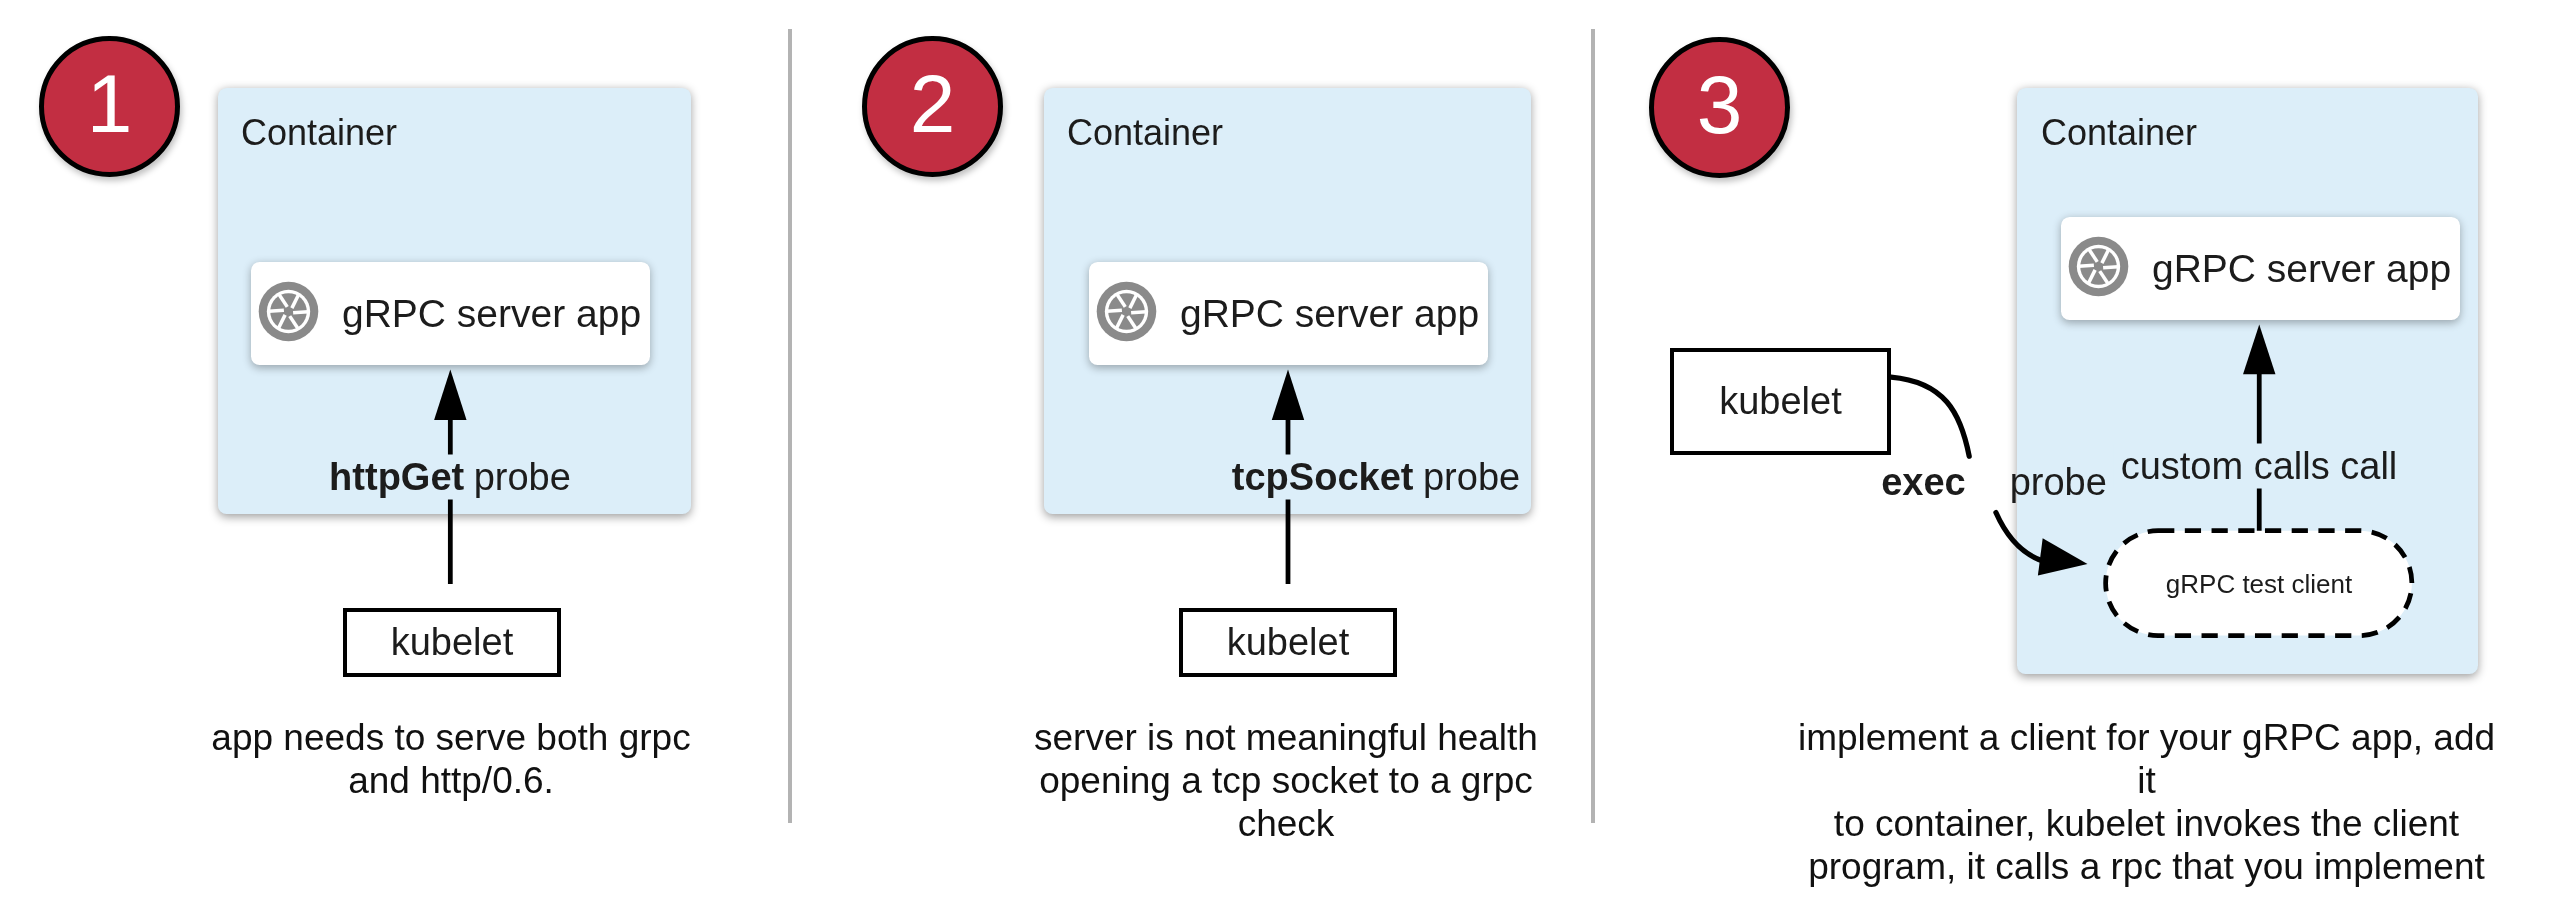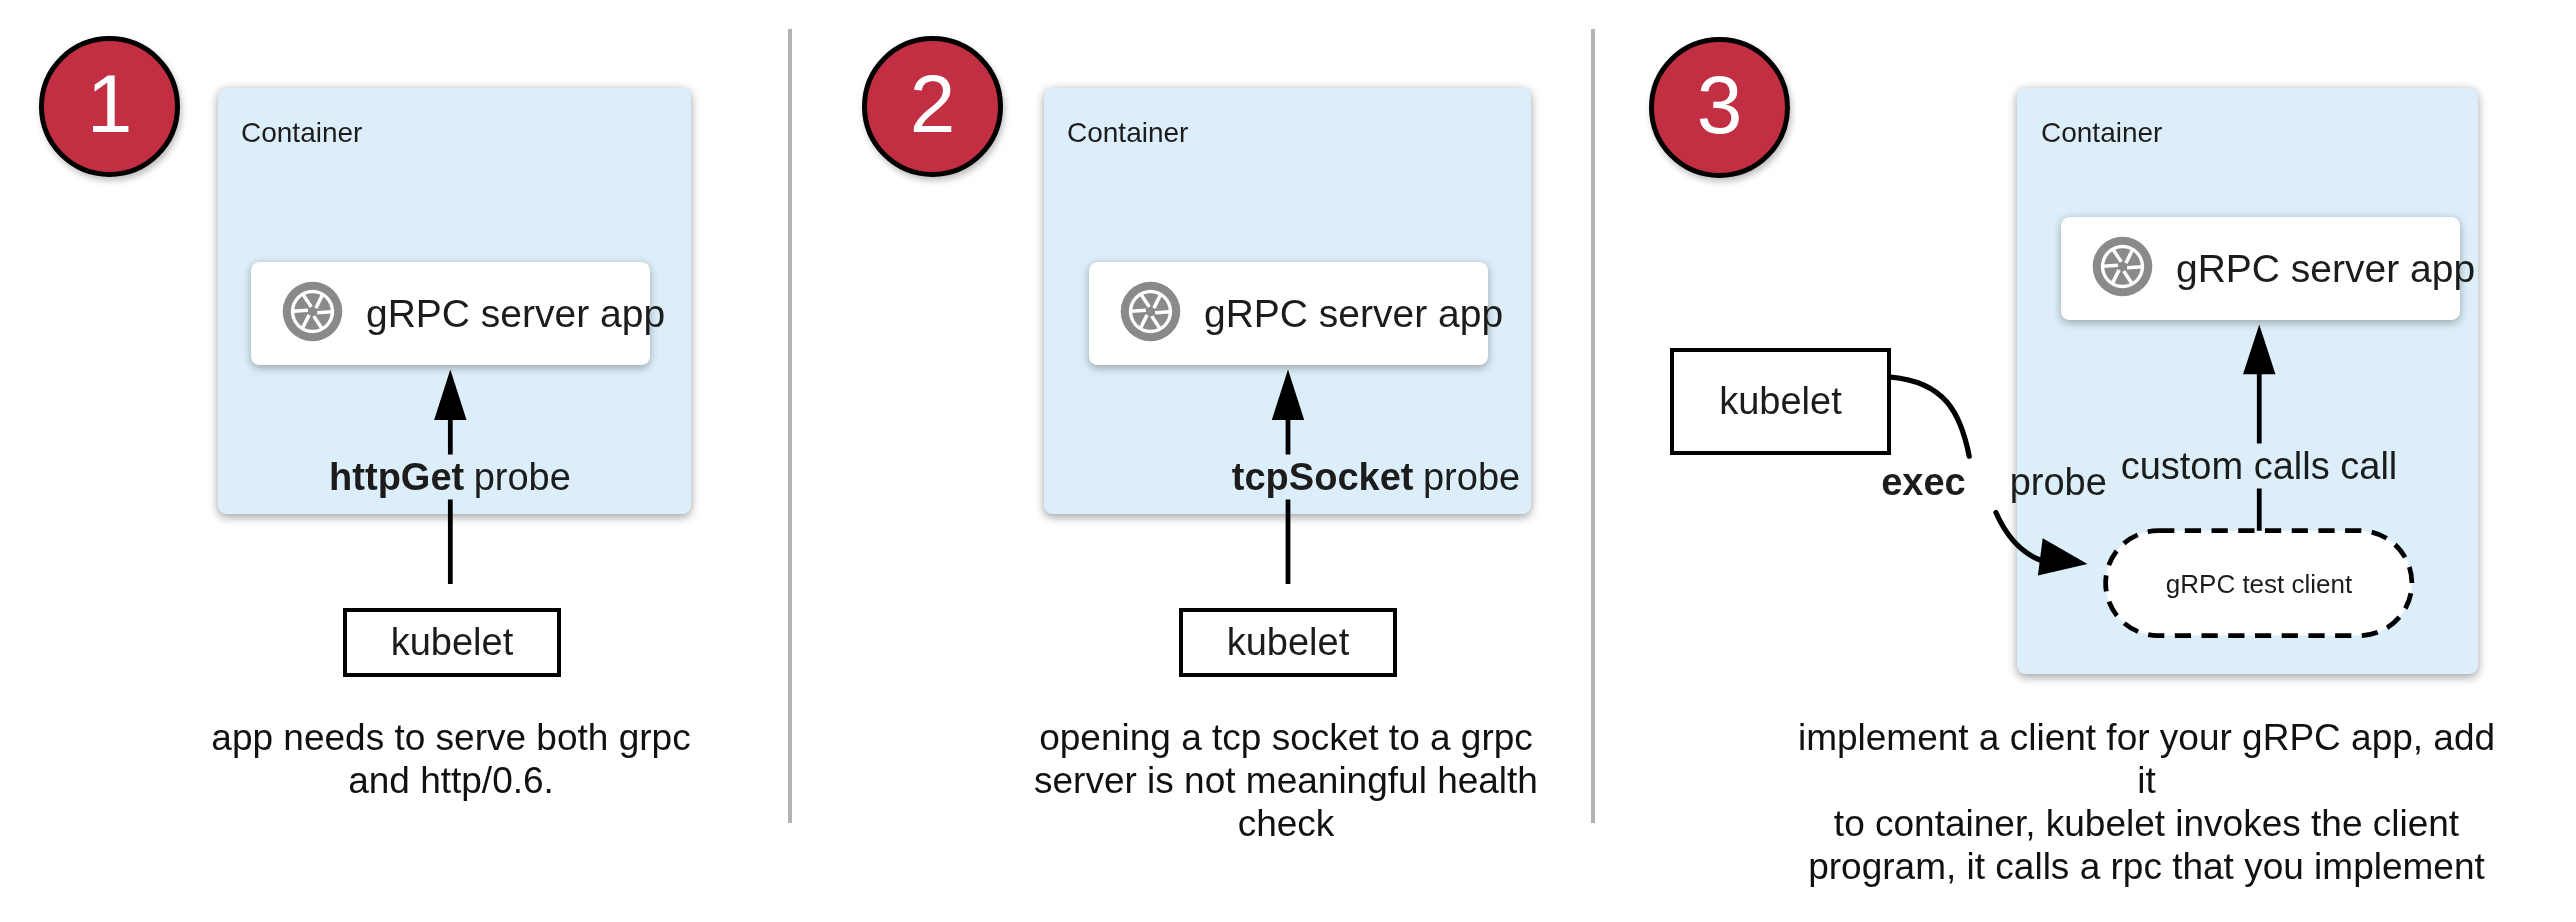--- a/index.html
+++ b/index.html
@@ -6,24 +6,24 @@
   .stage{position:relative;width:2576px;height:923px;background:#fff;overflow:hidden;
          font-family:"Liberation Sans","DejaVu Sans",sans-serif;color:#1c1c1c;}
   .abs{position:absolute;}
   
   .step-circle{width:141px;height:141px;border-radius:50%;background:#c22e42;border:5.7px solid #000;
                box-sizing:border-box;display:flex;align-items:center;justify-content:center;
                color:#fff;font-size:82px;font-weight:400;box-shadow:1.9px 3.8px 6.7px rgba(0,0,0,.25);
                padding-bottom:5.7px;}
   
   .container-box{background:#dceef9;border-radius:8.6px;box-shadow:0 2.9px 9.5px rgba(0,0,0,.38);}
-  .container-label{font-size:28px;line-height:38px;color:#1c1c1c;}
+  .container-label{font-size:36px;line-height:38px;color:#1c1c1c;}
   
   .app-box{background:#fff;border-radius:8.6px;box-shadow:0 2.9px 8.6px rgba(0,0,0,.30);
-           display:flex;align-items:center;gap:21px;padding-left:29px;box-sizing:border-box;}
+           display:flex;align-items:center;gap:21px;padding-left:5px;box-sizing:border-box;}
   .app-label{font-size:39px;white-space:nowrap;}
   
   .kubelet-box{background:#fff;border:4.8px solid #000;box-sizing:border-box;
                display:flex;align-items:center;justify-content:center;font-size:38px;margin-top:24px;}
   
   .floating-label{transform:translate(-50%,-50%);white-space:nowrap;font-size:38px;
                   display:flex;gap:9.5px;align-items:baseline;}
   .bluebg{background:#dceef9;padding:1px 7.6px;}
   .bold{font-weight:700;}
   
@@ -90,22 +90,22 @@
       </svg>
     </span>
     <span class="app-label">gRPC server app</span>
   </div>
 
   <div class="abs kubelet-box" style="left:1179px;top:584px;width:218px;height:69px;">
     <span>kubelet</span>
   </div>
 
   <div class="abs caption" style="left:952px;top:716px;width:668px;">
+    <div>server is not meaningful health</div>
     <div>opening a tcp socket to a grpc</div>
-    <div>server is not meaningful health</div>
     <div>check</div>
   </div>
 
   <div class="abs divider" style="left:1591px;top:29px;height:794px;"></div>
 
   <div class="abs container-box" style="left:2017px;top:88px;width:461px;height:586px;"></div>
   <div class="abs container-label" style="left:2041px;top:114px;">Container</div>
 
   <div class="abs app-box" style="left:2061px;top:217px;width:399px;height:103px;">
     <span>

